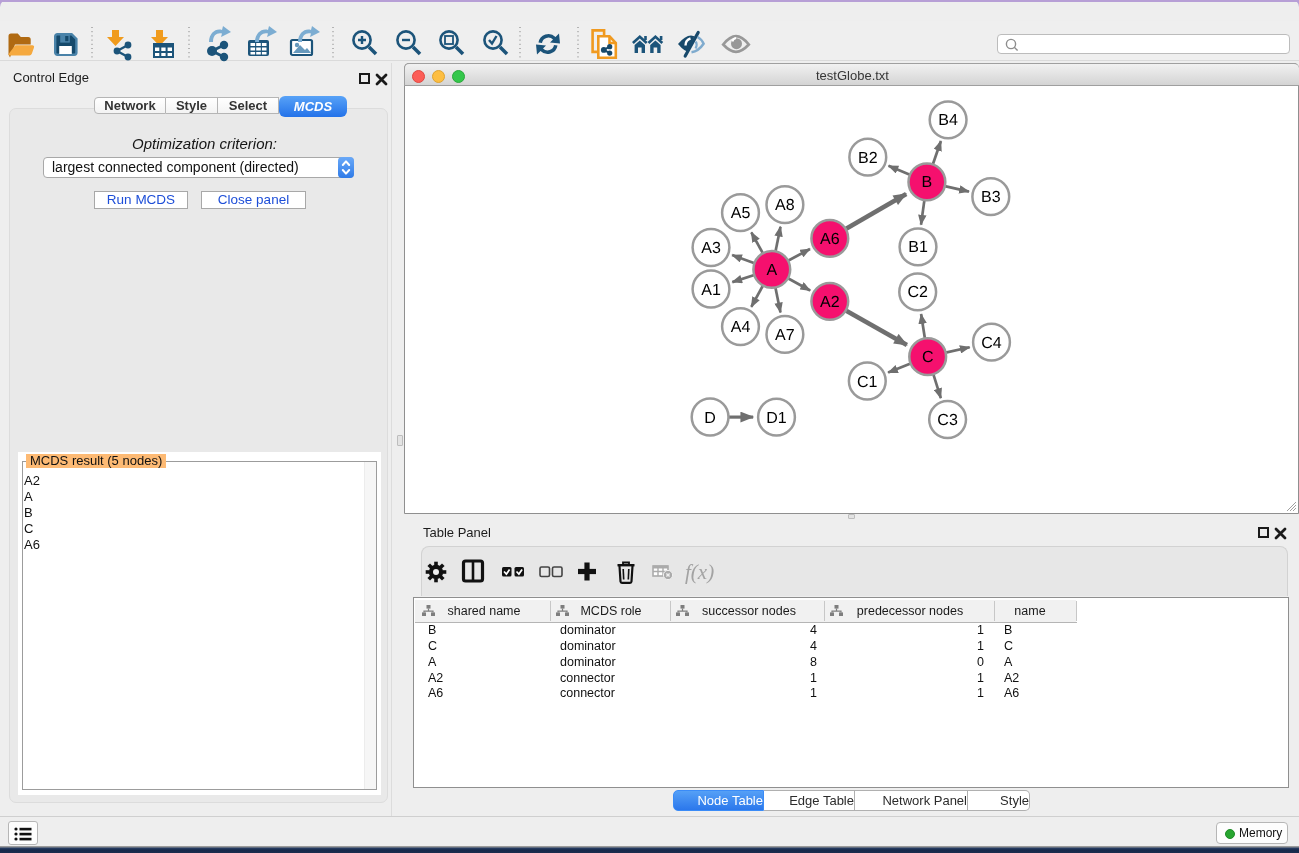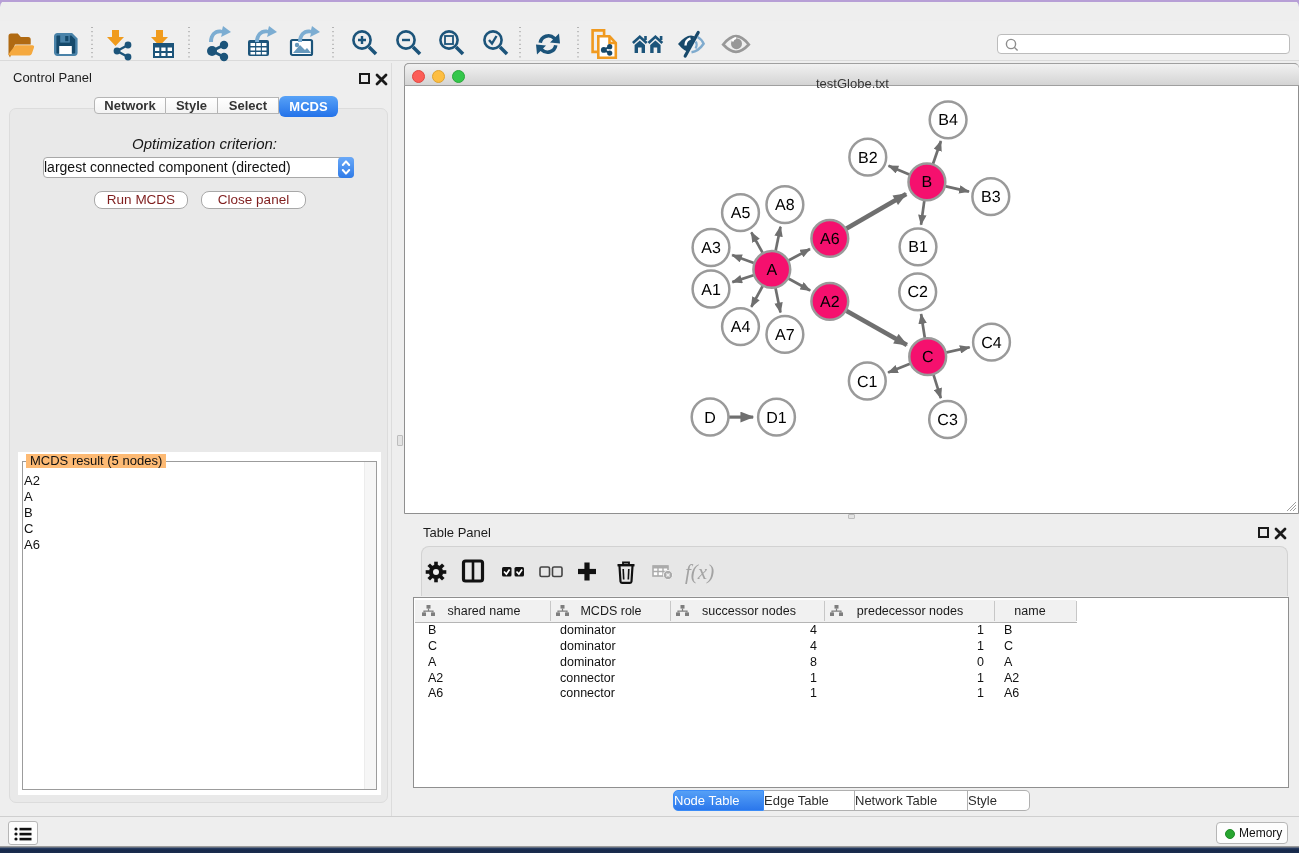--- a/index.html
+++ b/index.html
@@ -17,23 +17,23 @@
 .winbtn { position:absolute; width:11px; height:11px; border:2px solid #1a1a1a; background:transparent; }
 .xbtn { position:absolute; width:13px; height:13px; }
 
 #cp-title { position:absolute; left:13px; top:68px; font-size:13px; color:#1c1c1c; height:20px; line-height:20px;}
 #tabs { position:absolute; z-index:3; left:79px; top:97px; height:17px; display:flex; align-items:flex-start; font-size:13px; font-weight:bold; color:#333;padding-left:15px; }
 #tabs .tab { border:1px solid #b5b5b5; border-left:none; background:linear-gradient(#ffffff,#f3f3f3); height:17px; line-height:15.5px; text-align:center; }
 #tabs .tab:first-child { border-left:1px solid #b5b5b5; border-radius:4px 0 0 4px; }
 #tabs .tab.sel { background:linear-gradient(#58a2f7,#2372e9); color:#fff; border:none; height:21.5px; margin-top:-1.5px; border-radius:6px; line-height:21px; }
 #cp-panel { position:absolute; left:9px; top:107.5px; width:379px; height:695px; background:#e9e9e9; border:1px solid #dcdcdc; border-radius:7px; }
 #opt-label { position:absolute; left:16px; top:135px; width:377px; text-align:center; font-size:15px; color:#161616;font-style:italic; }
-#dropdown { position:absolute; left:43px; top:157px; width:311px; height:21px; background:#fff; border:1px solid #a8a8a8; border-radius:4px; font-size:14px; color:#111; line-height:19px; padding-left:0; }
+#dropdown { position:absolute; left:43px; top:157px; width:311px; height:21px; background:#fff; border:1px solid #a8a8a8; border-radius:4px; font-size:14px; color:#111; line-height:19px; padding-left:8px; }
 #stepper { position:absolute; left:338px; top:157px; width:16px; height:21px; border-radius:4px; background:linear-gradient(#6aa9f8,#2f7be8); }
-.btn { position:absolute; top:191px; height:18px; background:#fff; border:1px solid #a8a8a8; border-radius:8px; font-size:13.5px; color:#7f1d1d; text-align:center; line-height:16px; }
+.btn { position:absolute; top:191px; height:18px; background:#fff; border:1px solid #a8a8a8; border-radius:0; font-size:13.5px; color:#1d4ed8; text-align:center; line-height:16px; }
 #fieldset { position:absolute; left:18px; top:452px; width:363px; height:343px; background:#fff; }
 #fsborder { position:absolute; left:22px; top:461px; width:355px; height:329px; border:1px solid #9c9c9c; }
 #fslegend { position:absolute; left:26px; top:454px; background:#fdba74; padding:0 4px; font-size:13px; color:#111; height:14px; line-height:14px; }
 #fslist { position:absolute; left:24px; top:473px; font-size:13px; color:#111; line-height:16px; }
 #fsscroll { position:absolute; left:364px; top:462px; width:12px; height:327px; background:#f6f6f6; border-left:1px solid #ececec; }
 .divh { position:absolute; background:#e3e3e3; border:1px solid #bdbdbd; border-radius:1px; }
 </style>
 </head>
 <body>
 <div id="navy"></div>
@@ -183,30 +183,30 @@
   </svg>
   <div id="search">
     <svg width="16" height="16" viewBox="0 0 16 16" style="position:absolute;left:6px;top:2px">
       <circle cx="7" cy="7" r="4.6" fill="none" stroke="#8d8d8d" stroke-width="1.4"></circle>
       <line x1="10.3" y1="10.3" x2="13.6" y2="13.6" stroke="#8d8d8d" stroke-width="1.4"></line>
     </svg>
   </div>
   </div>
   <div class="abs" style="left:391px; top:63px; width:1px; height:753px; background:#dcdcdc;"></div>
 
-  <div id="cp-title">Control Panel</div>
+  <div id="cp-title">Control Edge</div>
   <div class="winbtn" style="left:359px; top:73px;"></div>
   <svg class="xbtn" style="left:375px; top:72.5px;" viewBox="0 0 13 13">
     <path d="M2 2 L11 11 M11 2 L2 11" stroke="#1a1a1a" stroke-width="2.8" stroke-linecap="round"></path>
   </svg>
   <div id="tabs">
     <div class="tab" style="width:72px;">Network</div>
     <div class="tab" style="width:52px;">Style</div>
     <div class="tab" style="width:61px;">Select</div>
-    <div class="tab sel" style="width:59px;">MCDS</div>
+    <div class="tab sel" style="width:68px;font-style:italic;">MCDS</div>
   </div>
   <div id="cp-panel"></div>
   <div id="opt-label">Optimization criterion:</div>
   <div id="dropdown">largest connected component (directed)</div>
   <div id="stepper">
     <svg width="16" height="21" viewBox="0 0 16 21">
       <path d="M4.8 8 L8 4.4 L11.2 8" fill="none" stroke="#fff" stroke-width="2" stroke-linecap="round" stroke-linejoin="round"></path>
       <path d="M4.8 13 L8 16.6 L11.2 13" fill="none" stroke="#fff" stroke-width="2" stroke-linecap="round" stroke-linejoin="round"></path>
     </svg>
   </div>
@@ -443,49 +443,49 @@
           <text x="1003" y="649">C</text>
           <text x="1003" y="665">A</text>
           <text x="1003" y="681">A2</text>
           <text x="1003" y="696">A6</text>
       </g>
     </svg>
   </div>
   <div id="btabs">
     <div class="btab sel" style="width:91px;">Node Table</div>
     <div class="btab" style="width:91px;">Edge Table</div>
-    <div class="btab" style="width:113px;">Network Table</div>
+    <div class="btab" style="width:113px;">Network Panel</div>
     <div class="btab" style="width:62px;">Style</div>
   </div>
   <div id="statusline"></div>
   <div id="listbtn">
     <svg width="18" height="16" viewBox="0 0 18 16">
       <g fill="#111">
           <circle cx="2" cy="3" r="1.6"></circle>
           <circle cx="2" cy="8" r="1.6"></circle>
           <circle cx="2" cy="13" r="1.6"></circle>
       <rect x="5.5" y="1.8" width="12" height="2.6"></rect>
           <rect x="5.5" y="6.8" width="12" height="2.6"></rect>
           <rect x="5.5" y="11.8" width="12" height="2.6"></rect>
         </g>
     </svg>
   </div>
   <div id="membtn"><span id="memdot"></span>Memory</div>
 <style>
 #netwin { position:absolute; left:404px; top:63px; width:895px; height:451px; background:#fff; border:1px solid #8f8f8f; border-radius:5px 5px 0 0; }
 #nettitle { position:absolute; left:404px; top:63px; width:895px; height:23px; background:linear-gradient(#f1f1f1,#d4d4d4); border:1px solid #9f9f9f; border-right:none; border-radius:5px 5px 0 0; }
 #nettitle .tl { top:5.5px; }
-#netttl { position:absolute; left:0; top:8px; width:895px; height:23px; line-height:23px; text-align:center; font-size:13px; color:#363636; }
+#netttl { position:absolute; left:0; top:0; width:895px; height:23px; line-height:23px; text-align:center; font-size:13px; color:#363636; }
 #graph { position:absolute; left:405px; top:86px; }
 #tp-title { position:absolute; left:423px; top:523px; font-size:13px; color:#1c1c1c; height:20px; line-height:20px; }
 #tp-toolbar { position:absolute; left:421px; top:546px; width:867px; height:50px; background:#e7e7e7; border:1px solid #d2d2d2; border-bottom:none; border-radius:8px 8px 0 0; }
 #table { position:absolute; left:413px; top:597px; width:876px; height:191px; background:#fff; border:1px solid #8f8f8f;padding-left:28px; }
 #thead { position:absolute; left:1px; top:2px; width:661px; height:23px; background:#f1f1f1; }
 #btabs { position:absolute; left:673px; top:790px; height:21px; display:flex; font-size:13px; color:#2c2c2c; }
-.btab { border:1px solid #b0b0b0; border-left:none; background:#fff; height:21px; line-height:20px; text-align:left; }
+.btab { border:1px solid #b0b0b0; border-left:none; background:#fff; height:21px; line-height:20px; text-align:right; }
 .btab:first-child { border-left:1px solid #b0b0b0; border-radius:5px 0 0 5px; }
 .btab:last-child { border-radius:0 5px 5px 0; }
 .btab.sel { background:linear-gradient(#55a0f6,#2b77ec); color:#fff; border-color:#3a8bf7; }
 #statusline { position:absolute; left:0; top:816px; width:1299px; height:1px; background:#cfcfcf; }
 #listbtn { position:absolute; left:8px; top:821px; width:30px; height:24px; background:#fdfdfd; border:1px solid #b6b6b6; border-radius:3px; }
 #listbtn svg { position:absolute; left:5px; top:4px; }
 #membtn { position:absolute; left:1216px; top:822px; width:72px; height:22px; background:#fdfdfd; border:1px solid #b6b6b6; border-radius:4px; font-size:12px; color:#111; line-height:20px; padding-left:22px; }
 #memdot { position:absolute; left:8px; top:5.5px; width:10px; height:10px; border-radius:50%; background:#27a52f; border:1px solid #1d8c26; }
 </style>
 </div>

